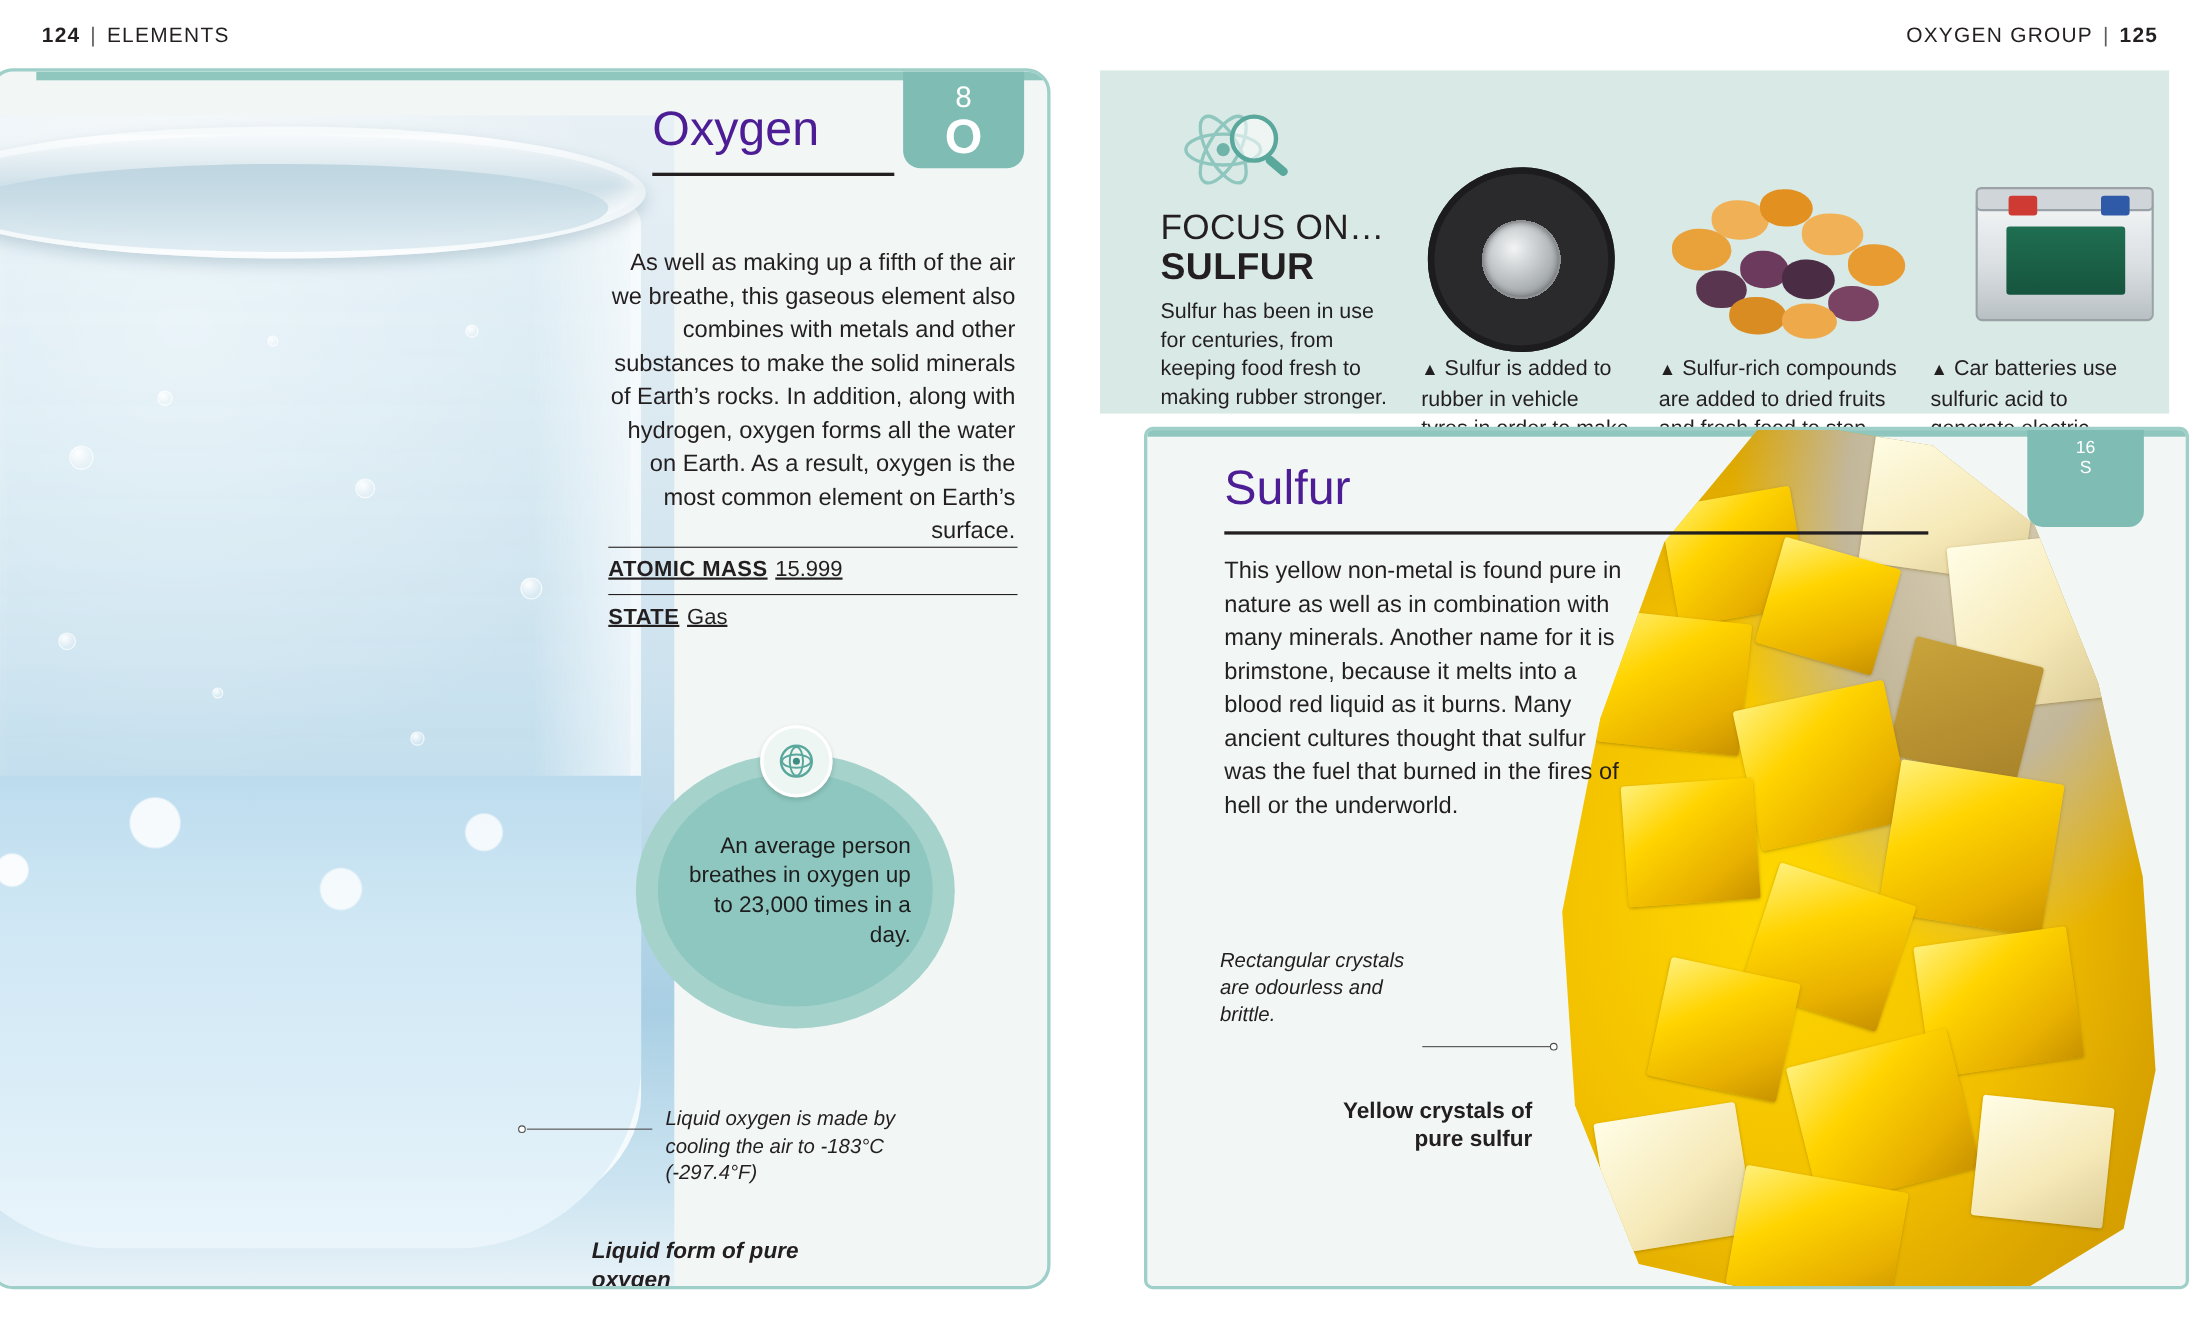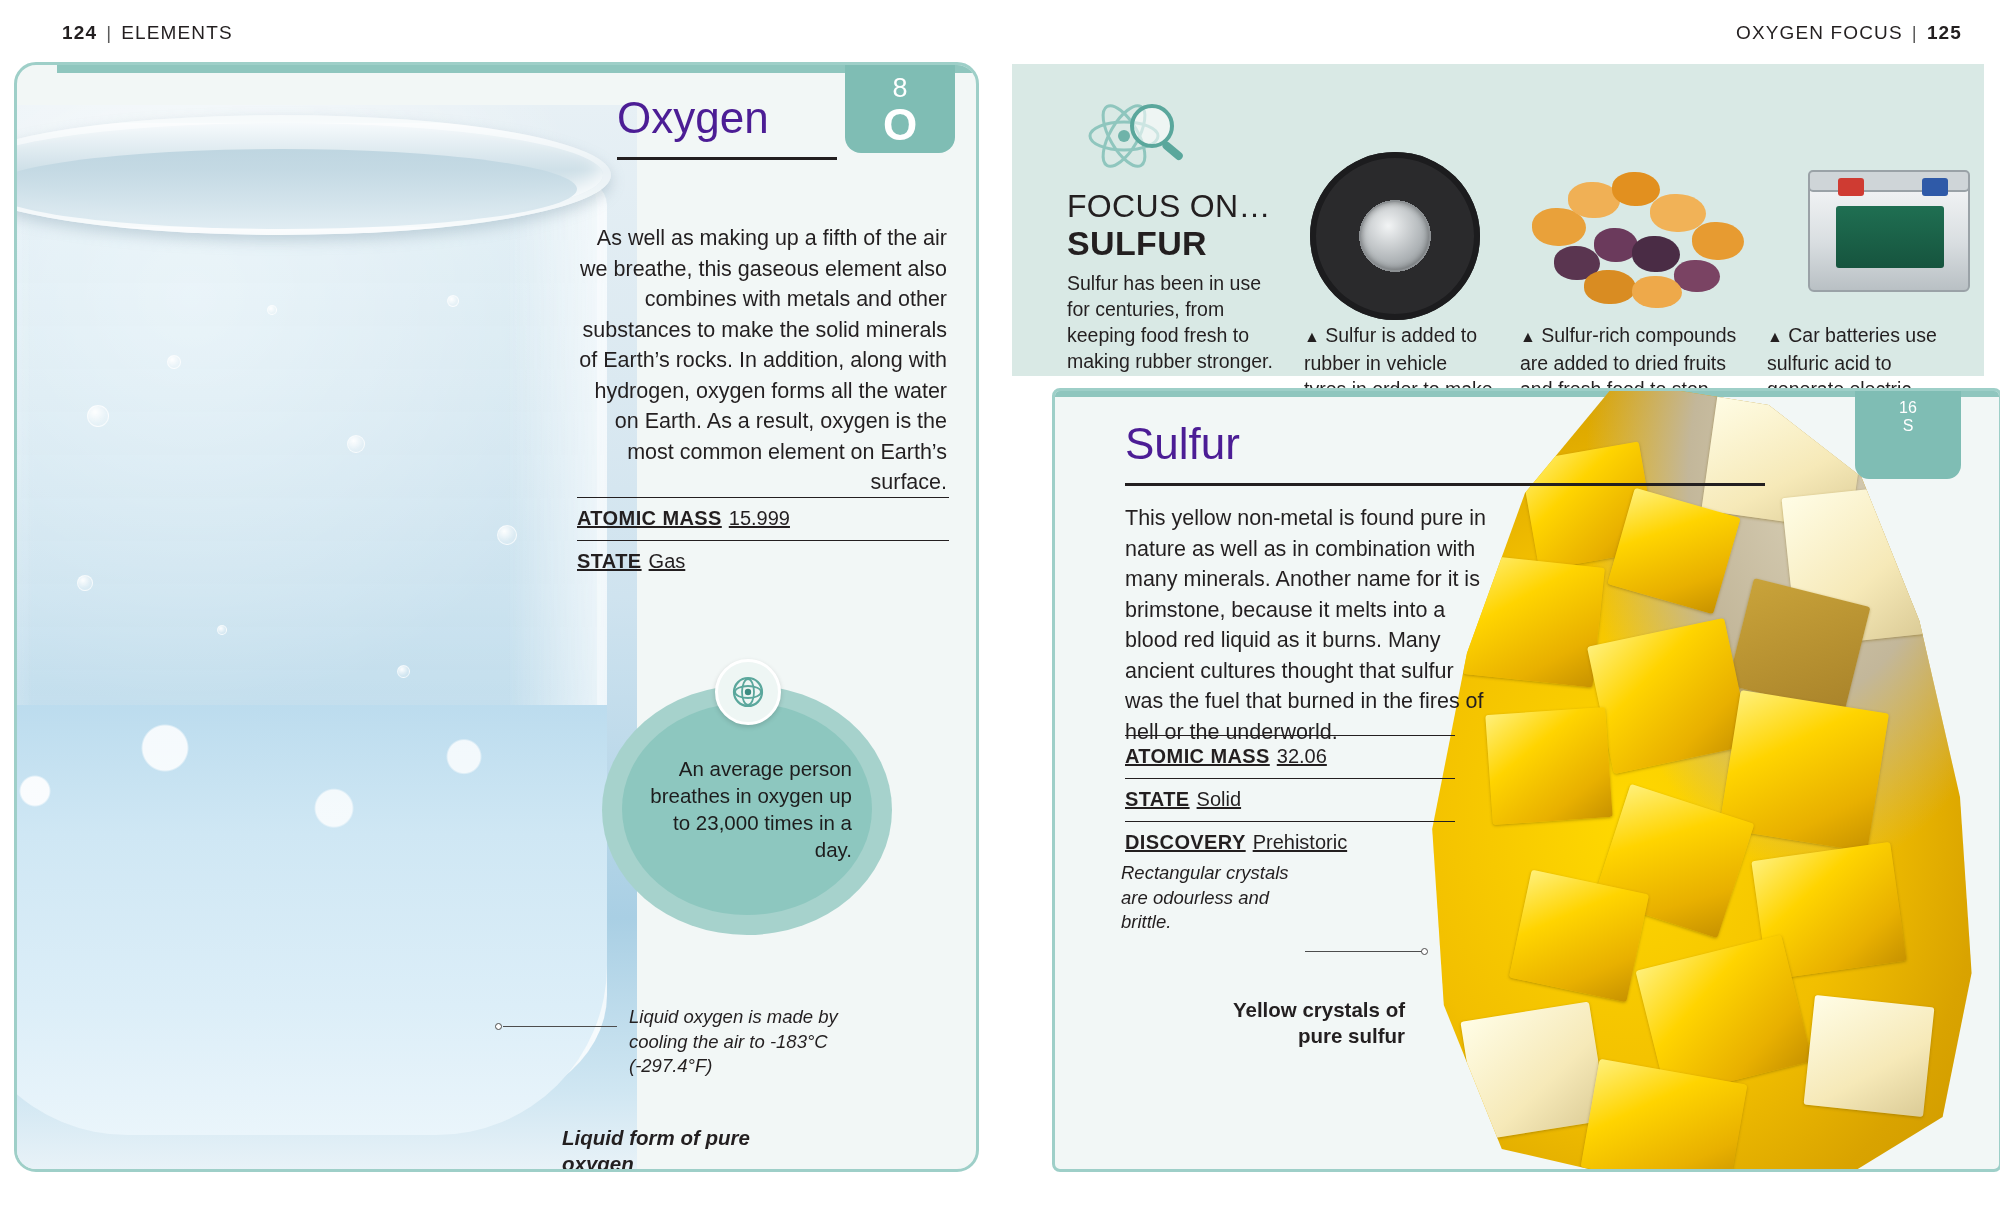--- a/index.html
+++ b/index.html
@@ -7,21 +7,21 @@
   body {
     width: 2000px;
     height: 1206px;
     background: #ffffff;
     font-family: "Liberation Sans", sans-serif;
     overflow: hidden;
     position: relative;
   }
 
   
-  .spread { position: absolute; inset: 0; display: flex; margin-left: 24px; }
+  .spread { position: absolute; inset: 0; display: flex; }
   .page { position: relative; height: 100%; }
   .page-left  { width: 1000px; }
   .page-right { width: 1000px; }
 
   
   .runhead {
     position: absolute; top: 22px;
     font-size: 19px; letter-spacing: 0.06em;
     color: #231f20; font-weight: 400;
   }
@@ -337,21 +337,21 @@
       <div class="leader-line" style="left:486px; top:961px; width:114px;"></div>
       <div class="leader-note ox-leader">Liquid oxygen is made by cooling the air to -183°C (-297.4°F)</div>
 
       <div class="caption-bold ox-caption">Liquid form of pure oxygen</div>
     </div>
   </div>
 
   <div class="page page-right">
 
     <div class="runhead runhead-right">
-      <span>OXYGEN FOCUS</span><span class="sep">|</span><span class="folio">125</span>
+      <span>OXYGEN GROUP</span><span class="sep">|</span><span class="folio">125</span>
     </div>
 
     <div class="focus-panel">
 
       <div class="focus-icon">
         <svg viewBox="0 0 120 92" aria-hidden="true">
           <g fill="none" stroke="#8fc6be" stroke-width="3">
             <ellipse cx="50" cy="44" rx="34" ry="14"></ellipse>
             <ellipse cx="50" cy="44" rx="34" ry="14" transform="rotate(60 50 44)"></ellipse>
             <ellipse cx="50" cy="44" rx="34" ry="14" transform="rotate(-60 50 44)"></ellipse>
@@ -430,31 +430,20 @@
 
       <div class="element-name su-name">Sulfur</div>
       <div class="su-rule"></div>
       <div class="su-tab">
         <div class="num">16</div>
         <div class="sym">S</div>
       </div>
 
       <div class="body-copy su-copy">This yellow non-metal is found pure in nature as well as in combination with many minerals. Another name for it is brimstone, because it melts into a blood red liquid as it burns. Many ancient cultures thought that sulfur was the fuel that burned in the fires of hell or the underworld.</div>
 
-      <div class="fact-table su-table">
-        <div class="fact-row">
-          <span class="fact-label">ATOMIC MASS</span><span class="fact-value">32.06</span>
-        </div>
-        <div class="fact-row">
-          <span class="fact-label">STATE</span><span class="fact-value">Solid</span>
-        </div>
-        <div class="fact-row">
-          <span class="fact-label">DISCOVERY</span><span class="fact-value">Prehistoric</span>
-        </div>
-      </div>
 
       <div class="leader-note su-leader">Rectangular crystals are odourless and brittle.</div>
       <div class="leader-line" style="left:250px; top:560px; width:118px;"></div>
       <div class="leader-dot" style="left:366px; top:557px;"></div>
 
       <div class="caption-bold su-caption">Yellow crystals of pure sulfur</div>
     </div>
   </div>
 </div>
 

